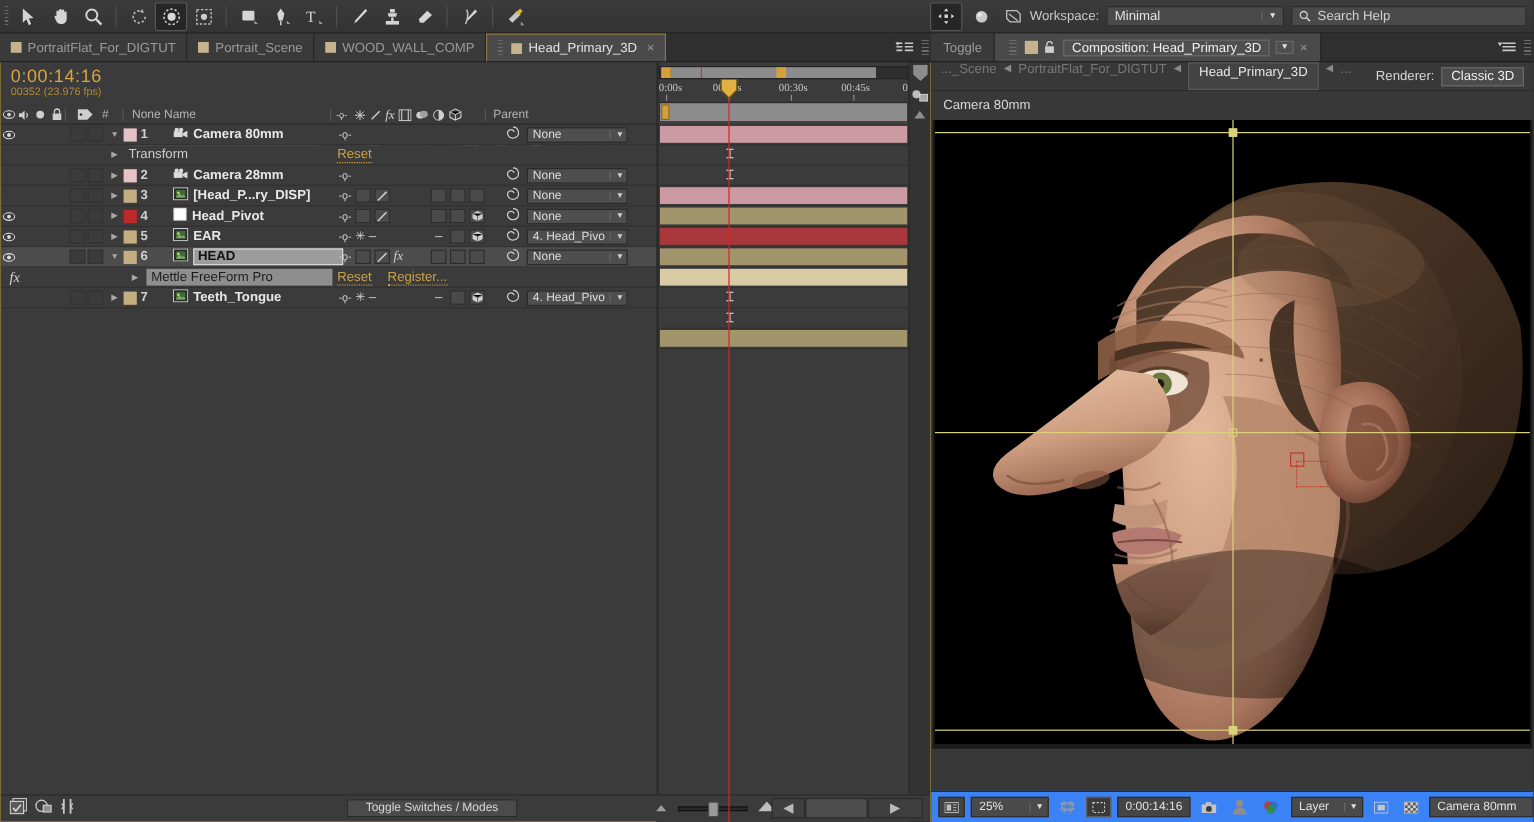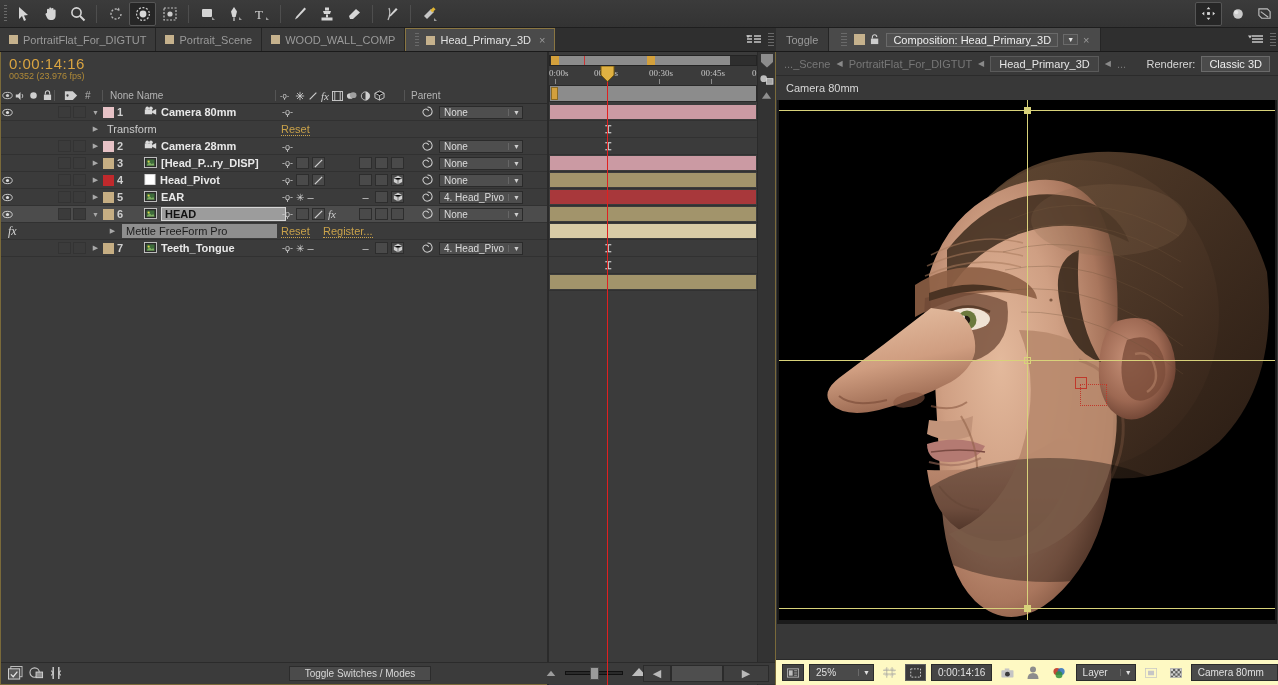--- a/index.html
+++ b/index.html
@@ -143,39 +143,39 @@
   .navbtns .mid { width:52px; background:#4e4e4e; }
 
   
   .comp { position:absolute; left:776px; top:28px; width:502px; height:657px; background:#383838; }
   .comp-tabs { height:24px; background:#2f2f2f; display:flex; align-items:stretch; border-bottom:1px solid #1a1a1a; }
   .ctab { display:flex; align-items:center; gap:5px; padding:0 10px; background:#3a3a3a;
           border-right:1px solid #252525; color:#9a9a9a; font-size:11px; }
   .ctab.sel { background:#4a4a4a; color:#e4e4e4; }
   .lockicon { width:11px; height:11px; }
 
-  .crumbs { height:24px; background:#383838; display:flex; align-items:center; padding:0 8px; gap:6px;
+  .crumbs { height:24px; background:#383838; display:flex; padding:0 8px; gap:6px;
             border-bottom:1px solid #2b2b2b; font-size:11px; }
   .crumb { color:#777; }
   .crumb.cur { color:#e6e6e6; background:#434343; border:1px solid #5a5a5a; padding:1px 8px; }
   .crumb-ar { color:#8a8a8a; font-size:8px; }
   .renderer { margin-left:auto; display:flex; align-items:center; gap:6px; color:#d6d6d6; }
   .renderer .val { background:#4b4b4b; border:1px solid #6a6a6a; padding:1px 7px; color:#eee; }
 
   .camlabel { height:24px; display:flex; align-items:center; padding-left:10px; color:#d8d8d8; font-size:11px; background:#383838; }
 
   .viewport { position:relative; margin:0 auto; width:500px; height:524px; background:#1b1b1b; }
   .canvas { position:absolute; left:2px; top:0px; width:496px; height:520px; background:#000; overflow:hidden; }
   .guideH { position:absolute; left:0; width:100%; height:1px; background:#d8d27a; }
   .guideV { position:absolute; top:0; height:100%; width:1px; background:#d8d27a; }
   .anchor { position:absolute; width:7px; height:7px; border:1px solid #d8d27a; background:#d8d27a; }
   .redbox { position:absolute; border:1px solid #c0392b; }
   .reddot { position:absolute; border:1px dotted #c0392b; }
 
-  .comp-bot { position:absolute; left:0; bottom:0; width:502px; height:26px; background:#fef9c3;
+  .comp-bot { position:absolute; left:0; bottom:0; width:502px; height:26px; background:#3b82f6;
               border-top:1px solid #2a2a2a; display:flex; align-items:center; gap:5px; padding-left:6px; }
   .cbtn { height:17px; min-width:20px; background:#434343; border:1px solid #2c2c2c;
           display:flex; align-items:center; justify-content:center; color:#d6d6d6; font-size:10px; padding:0 4px; }
   .cbtn.flat { background:transparent; border:none; }
   .cselect { height:17px; background:#4a4a4a; border:1px solid #2b2b2b; display:flex; align-items:center;
              color:#e0e0e0; font-size:10px; padding:0 3px 0 6px; gap:5px; }
   .cselect .ar { font-size:7px; border-left:1px solid #6a6a6a; padding-left:4px; }
   .timefield { height:17px; background:#454545; border:1px solid #2b2b2b; color:#e0e0e0;
                font-size:10px; display:flex; align-items:center; padding:0 6px; }
 
@@ -316,20 +316,34 @@
           <circle cx="6" cy="6" r="2.3" fill="#e3e3e3"></circle>
         </svg>
     </div>
     <div class="tbtn">
       <svg width="15" height="15" viewBox="0 0 16 16">
           <path d="M2 3 h9 l3 3 v7 h-9 l-3 -3Z" fill="none" stroke="#bfbfbf" stroke-width="1.2"></path>
           <path d="M4 6 l8 6" stroke="#bfbfbf" stroke-width="1.1"></path>
         </svg>
     </div>
 
+    <div class="wsarea" style="position:static;">
+      <span class="wslabel">Workspace:</span>
+      <div class="wsselect">
+        <span>Minimal</span>
+        <span class="ar">▼</span>
+      </div>
+      <div class="helpbox">
+        <svg width="11" height="11" viewBox="0 0 16 16">
+            <circle cx="6.5" cy="6.5" r="4.2" fill="none" stroke="#d0d0d0" stroke-width="1.6"></circle>
+            <line x1="9.8" y1="9.8" x2="14" y2="14" stroke="#d0d0d0" stroke-width="1.8"></line>
+          </svg>
+        <span>Search Help</span>
+      </div>
+    </div>
   </div>
 
   <div class="tabbar">
     <div class="tab">
       <span class="sw"></span>
       <span>PortraitFlat_For_DIGTUT</span>
     </div>
     <div class="tab">
       <span class="sw"></span>
       <span>Portrait_Scene</span>

